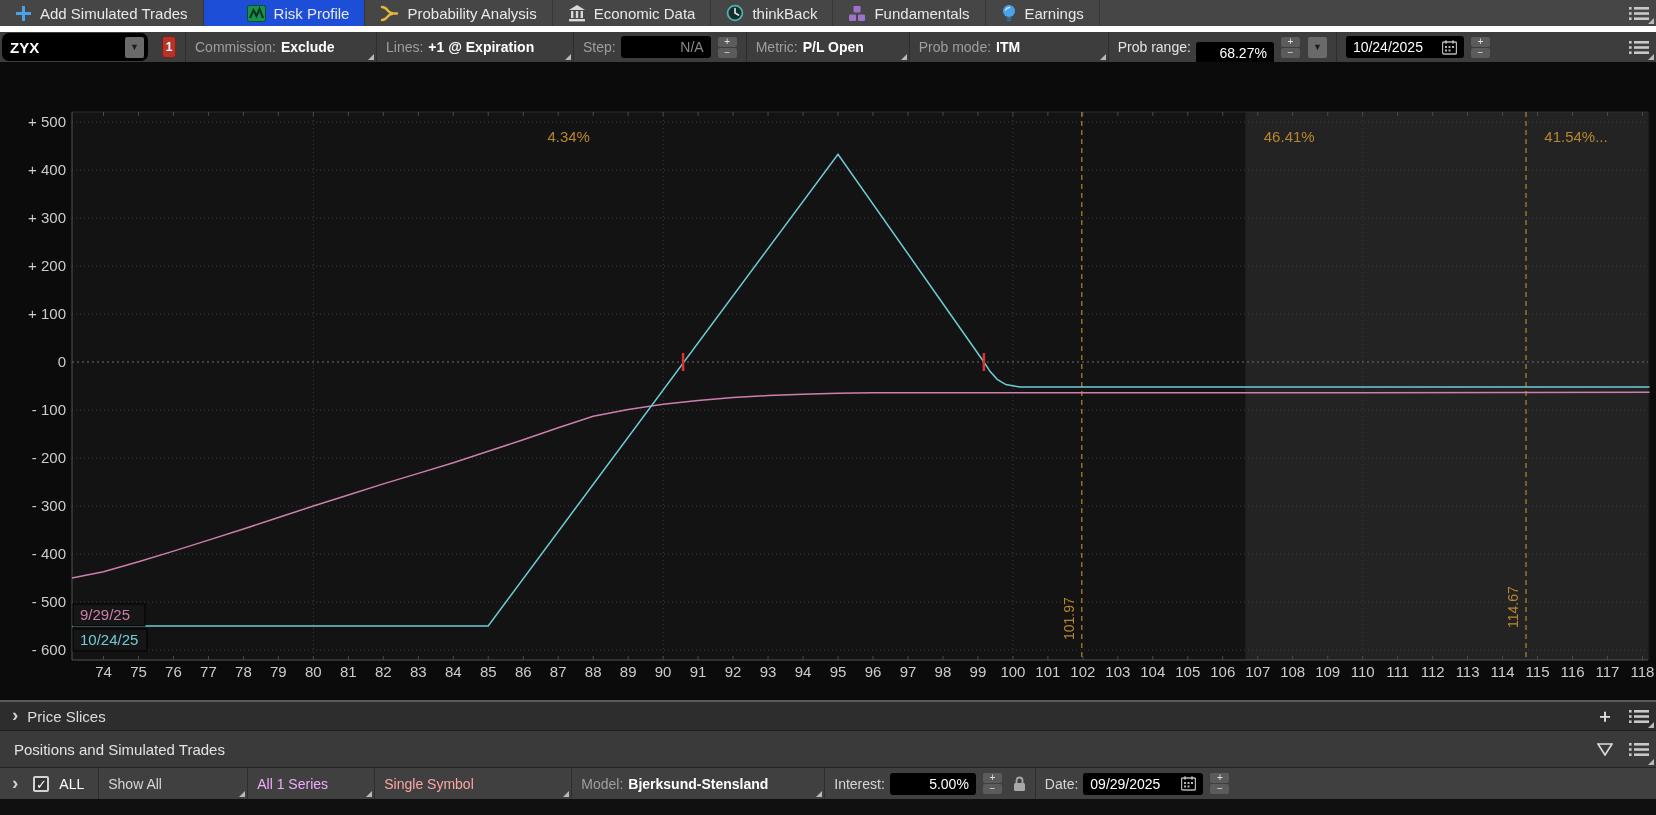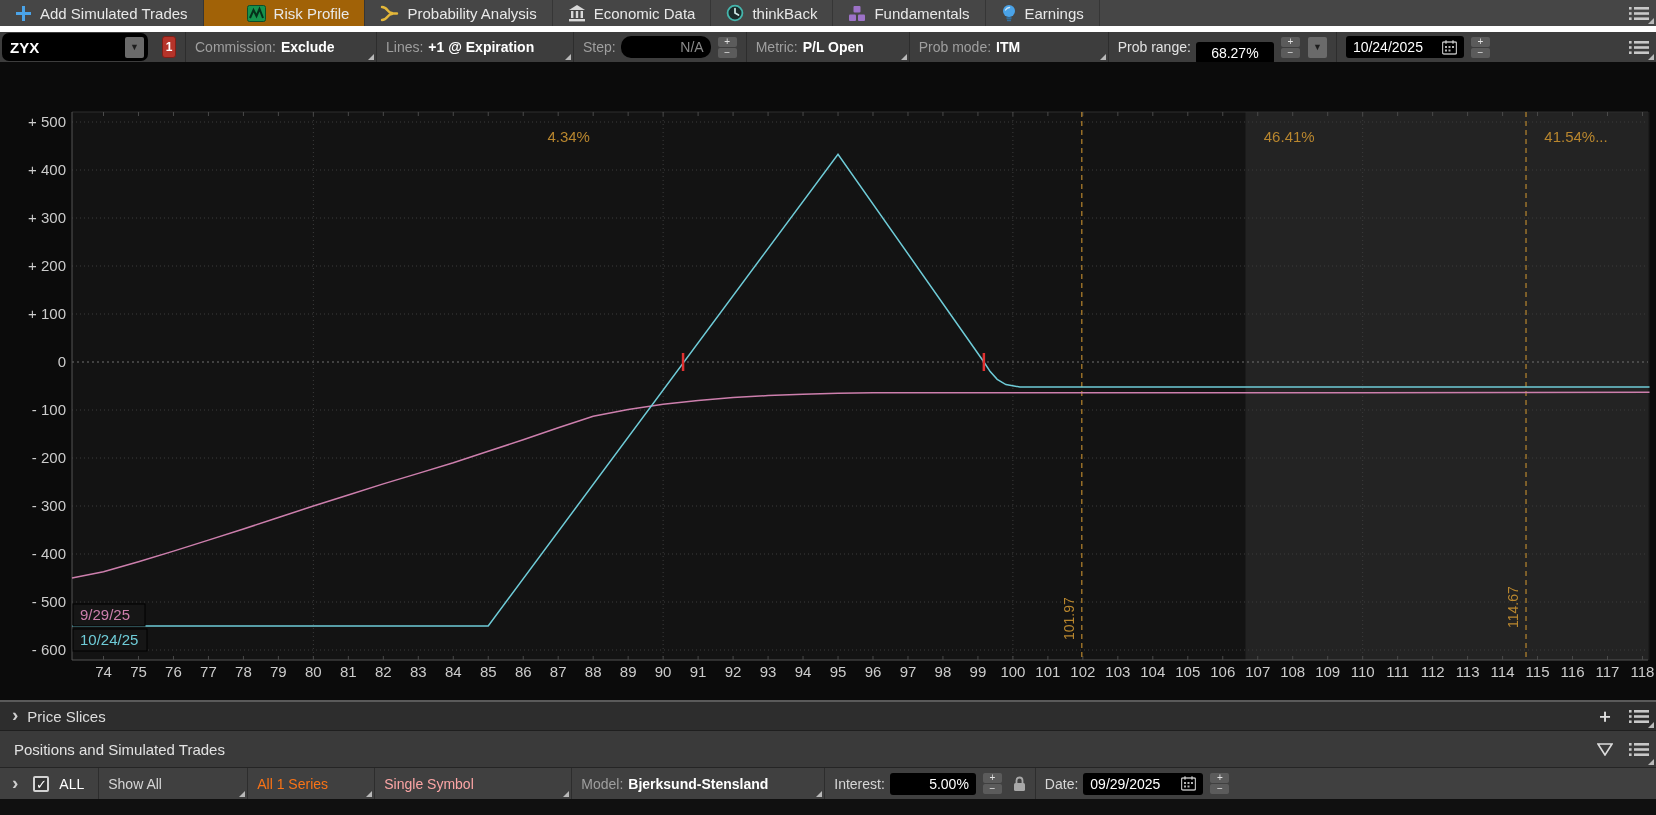--- a/index.html
+++ b/index.html
@@ -6,21 +6,21 @@
   html,body { background:#000; }
   body { font-family:"Liberation Sans", sans-serif; }
   #app { position:relative; width:1656px; height:815px; background:#0b0b0b; overflow:hidden; }
 
   .bar { position:absolute; left:0; right:0; display:flex; align-items:center; }
 
   
   .tabbar { top:0; height:32px; background:#464646; border-bottom:6px solid #ffffff; }
   .tab { height:100%; display:flex; align-items:center; gap:8px; padding:0 15px;
          border-right:1px solid #363636; color:#e8e8e8; font-size:15px; white-space:nowrap; cursor:default; }
-  .tab.active { background:#a16207;padding-left:43px; }
+  .tab.active { background:#1d4ed8;padding-left:43px; }
   .spacer { flex:1; }
 
   
   .toolbar { top:32px; height:30px; background:#3d3d3d; font-size:14px; color:#9f9f9f; }
   .seg { display:flex; align-items:center; gap:5px; padding:0 9px; height:100%; position:relative; white-space:nowrap; }
   .sep { width:1px; height:100%; background:#2d2d2d; }
   .val { color:#ffffff; font-weight:bold; }
   .dd::after, .menu-btn::after {
     content:""; position:absolute; right:2px; bottom:2px;
     border-left:6px solid transparent; border-bottom:6px solid #b9b9b9; }
@@ -146,42 +146,42 @@
       <span class="val">Exclude</span>
     </div>
     <div class="sep"></div>
     <div class="seg dd" style="width:196px">
       <span>Lines:</span>
       <span class="val">+1 @ Expiration</span>
     </div>
     <div class="sep"></div>
     <div class="seg">
       <span>Step:</span>
-      <div class="tosinput" style="width:90px; justify-content:flex-end; color:#8a8a8a;border-radius:10px;">
+      <div class="tosinput" style="width:90px; justify-content:flex-end; color:#8a8a8a;">
         <span>N/A</span>
       </div>
       <div class="stepper">
         <div class="sbtn">+</div>
         <div class="sbtn">−</div>
       </div>
     </div>
     <div class="sep"></div>
     <div class="seg dd" style="width:162px">
       <span>Metric:</span>
       <span class="val">P/L Open</span>
     </div>
     <div class="sep"></div>
     <div class="seg dd" style="width:198px">
       <span>Prob mode:</span>
       <span class="val">ITM</span>
     </div>
     <div class="sep"></div>
     <div class="seg" style="color:#e2e2e2">
       <span>Prob range:</span>
-      <div class="tosinput" style="width:78px; justify-content:center;margin-top:11px;">
+      <div class="tosinput" style="width:78px; justify-content:flex-end;margin-top:11px;">
         <span>68.27%</span>
       </div>
       <div class="stepper">
         <div class="sbtn">+</div>
         <div class="sbtn">−</div>
       </div>
       <div class="dropbtn">▼</div>
     </div>
     <div class="sep"></div>
     <div class="seg">
@@ -457,21 +457,21 @@
   <div class="bar btoolbar">
     <span class="chev">›</span>
     <div class="checkbox">✓</div>
     <span style="color:#fff; padding-right:14px">ALL</span>
     <div class="sep"></div>
     <div class="seg dd" style="width:148px">
       <span style="color:#d6d6d6">Show All</span>
     </div>
     <div class="sep"></div>
     <div class="seg dd" style="width:126px">
-      <span style="color:#f97316">All 1 Series</span>
+      <span style="color:#f0abfc">All 1 Series</span>
     </div>
     <div class="sep"></div>
     <div class="seg dd" style="width:196px">
       <span style="color:#fca5a5">Single Symbol</span>
     </div>
     <div class="sep"></div>
     <div class="seg dd" style="width:252px">
       <span class="glabel">Model:</span>
       <span class="val">Bjerksund-Stensland</span>
     </div>

